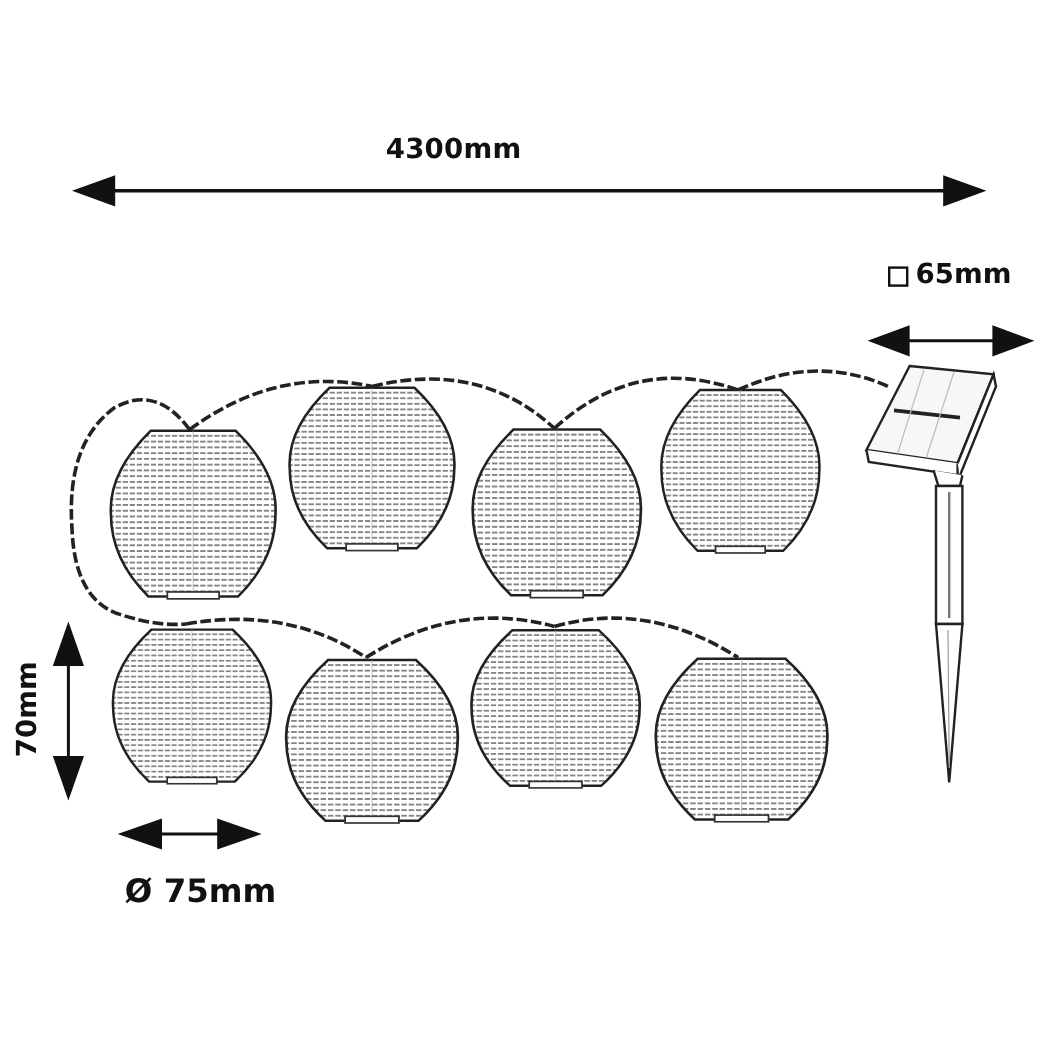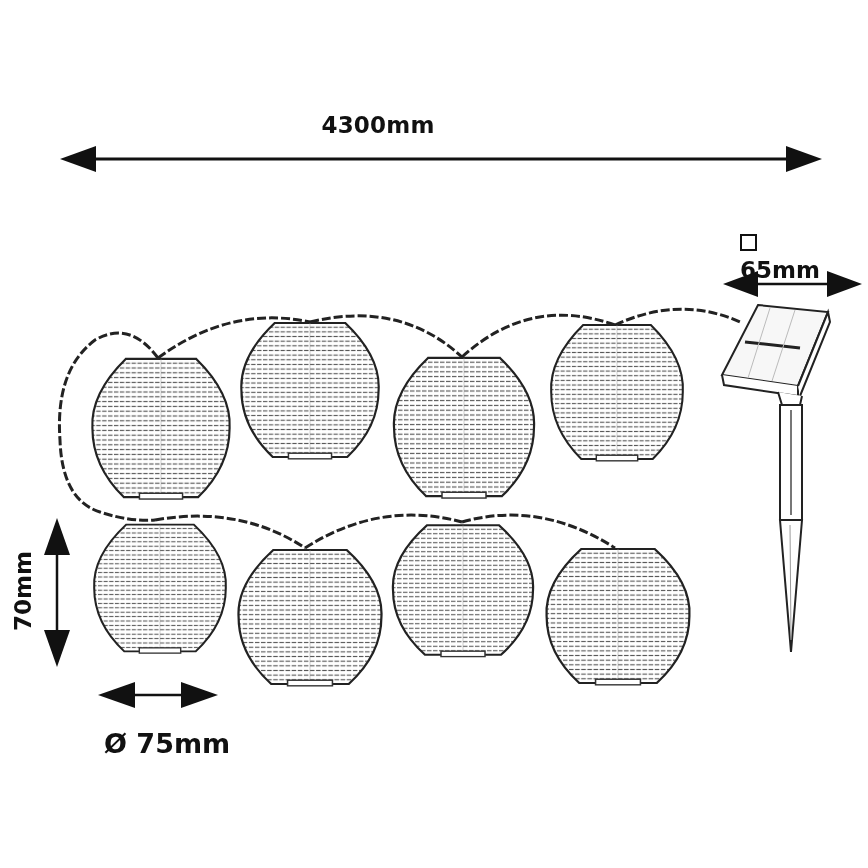--- a/index.html
+++ b/index.html
@@ -1,19 +1,19 @@
 <!DOCTYPE html>
 <html><head>
 <meta charset="utf-8">
 <style>
   html, body { margin:0; padding:0; background:#ffffff; }
   body { width:868px; height:868px; position:relative; overflow:hidden; font-family:"DejaVu Sans", "Liberation Sans", sans-serif; }
   .label { position:absolute; font-weight:bold; color:#111111; white-space:nowrap; }
   #lbl-length { left:0; width:772px; top:112px; text-align:center; font-size:23px; letter-spacing:0.2px; padding-right:16px; box-sizing:border-box; }
-  #lbl-panel { left:740px; top:232px; font-size:23px; display:flex; gap:6px;flex-direction:column; }
+  #lbl-panel { left:740px; top:216px; font-size:23px; display:flex; align-items:center; gap:6px; }
   #lbl-panel .sq { width:17px; height:17px; border:2px solid #111; box-sizing:border-box; display:inline-block; margin-top:2px; }
   #lbl-height { left:-22px; top:578px; font-size:23px; transform:rotate(-90deg); transform-origin:center; width:90px; text-align:center; }
   #lbl-diam { left:104px; top:728px; font-size:27px; }
   svg.art { position:absolute; left:0; top:0; }
 </style>
 </head>
 <body>
 
 <div class="label" id="lbl-length">4300mm</div>
 

